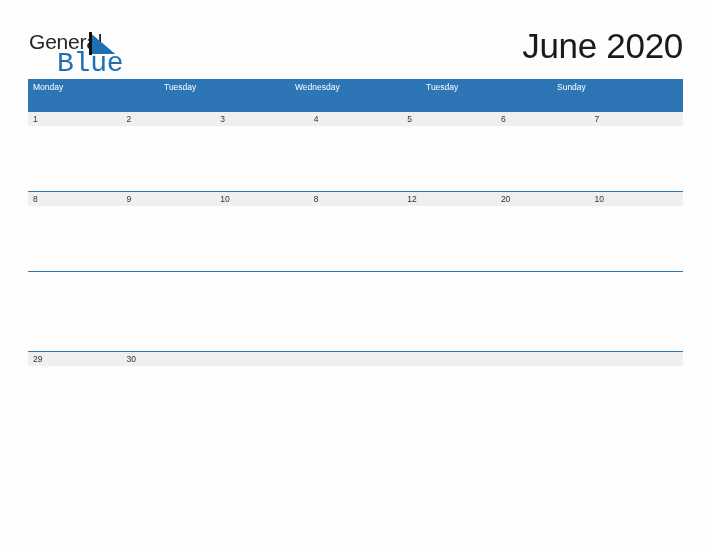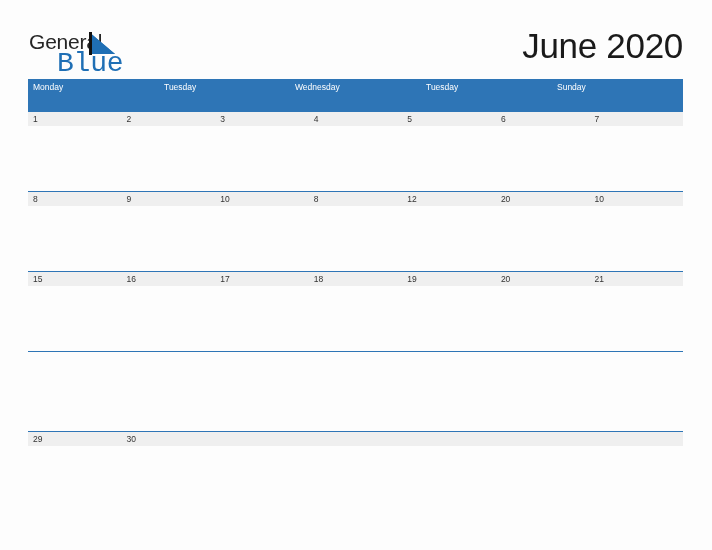--- a/index.html
+++ b/index.html
@@ -193,32 +193,20 @@
         <div class="day-cell">9</div>
         <div class="day-cell">10</div>
         <div class="day-cell">8</div>
         <div class="day-cell">12</div>
         <div class="day-cell">20</div>
         <div class="day-cell">10</div>
       </div>
       <div class="day-body"></div>
     </div>
 
-    <div class="week-row">
-      <div class="date-band">
-        <div class="day-cell">15</div>
-        <div class="day-cell">16</div>
-        <div class="day-cell">17</div>
-        <div class="day-cell">18</div>
-        <div class="day-cell">19</div>
-        <div class="day-cell">20</div>
-        <div class="day-cell">21</div>
-      </div>
-      <div class="day-body"></div>
-    </div>
 
     <div class="week-row">
       <div class="day-body"></div>
     </div>
 
     <div class="week-row">
       <div class="date-band">
         <div class="day-cell">29</div>
         <div class="day-cell">30</div>
         <div class="day-cell"></div>

